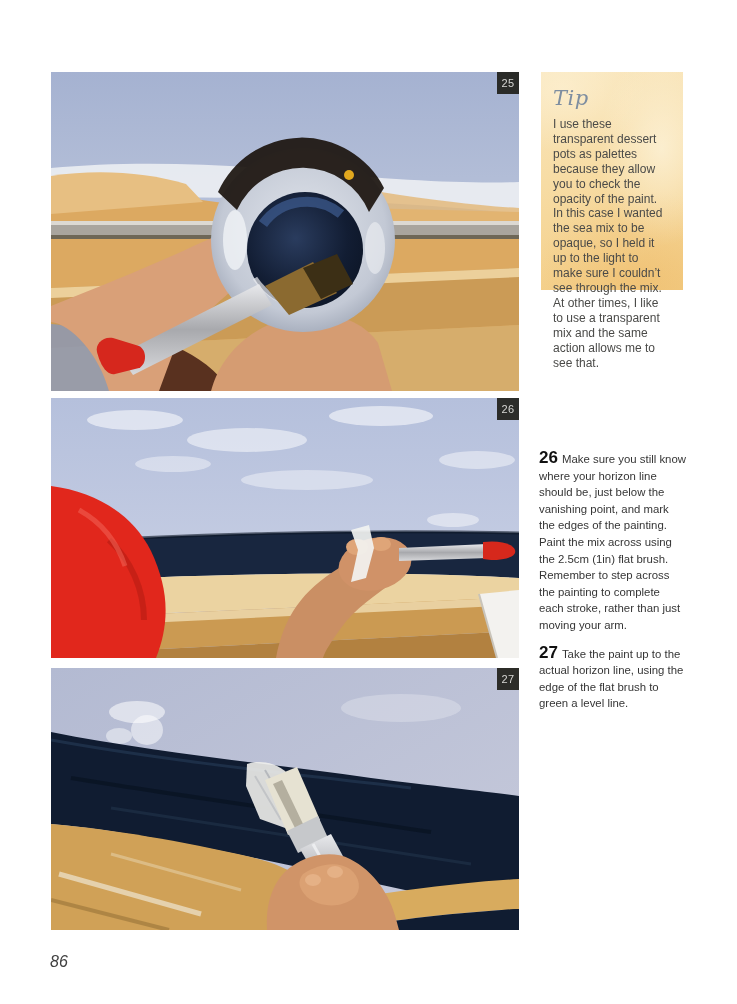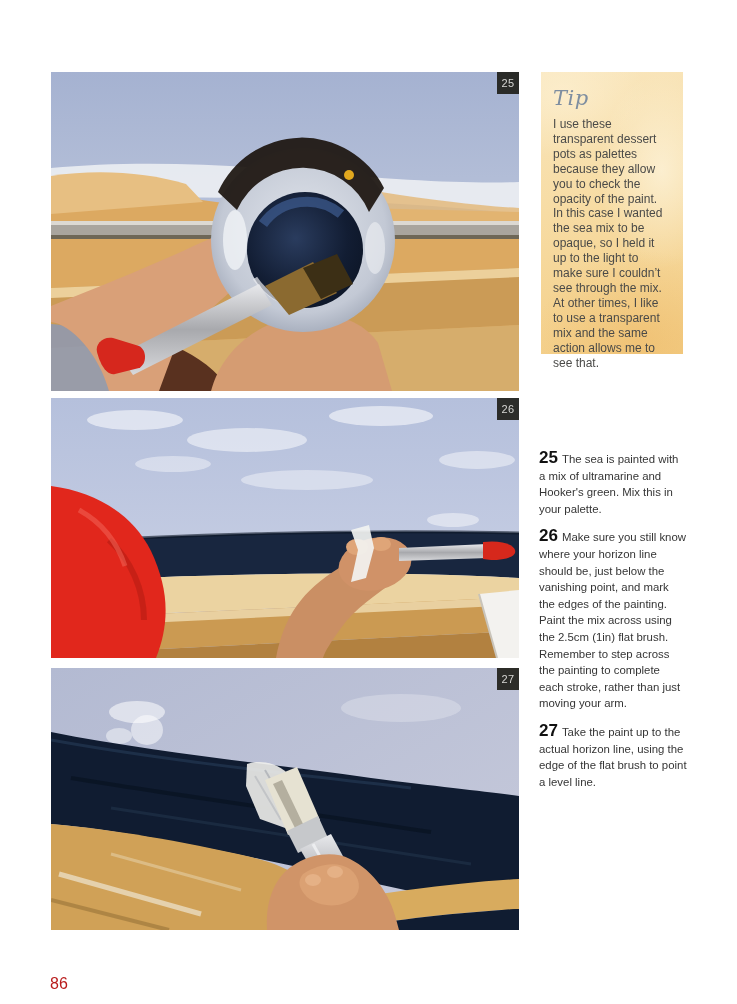--- a/index.html
+++ b/index.html
@@ -12,39 +12,39 @@
   .photo .badge{
     position:absolute;top:0;right:0;width:22px;height:22px;
     background:rgba(32,31,25,.92);color:#d6d6d3;font-size:11px;
     display:flex;align-items:center;justify-content:center;letter-spacing:.5px;
   }
   .photo-1{left:51px;top:72px;width:468px;height:319px;}
   .photo-2{left:51px;top:398px;width:468px;height:260px;}
   .photo-3{left:51px;top:668px;width:468px;height:262px;}
 
   .tipbox{
-    position:absolute;left:541px;top:72px;width:142px;height:282px;box-sizing:border-box;
+    position:absolute;left:541px;top:72px;width:142px;height:218px;box-sizing:border-box;
     padding:14px 16px 12px 12px;
     background:
       radial-gradient(90px 140px at 85% 35%, rgba(255,252,240,.55), rgba(255,252,240,0) 70%),
       radial-gradient(120px 90px at 15% 8%, rgba(255,245,220,.5), rgba(255,245,220,0) 70%),
       radial-gradient(140px 120px at 70% 95%, rgba(236,180,95,.45), rgba(236,180,95,0) 75%),
       linear-gradient(168deg,#f9e6bd 0%,#f7dca4 45%,#f3cd85 100%);
   }
   .tipbox h2{
     margin:0 0 7px 0;font-family:"DejaVu Serif", serif;font-style:italic;font-weight:500;
     font-size:21px;color:#7e8ea0;letter-spacing:.5px;
   }
   .tipbox p{margin:0;font-size:12px;line-height:14.9px;color:#4a4a48;}
 
   .steps{position:absolute;left:539px;top:450px;width:148px;}
   .steps p{margin:0 0 11px 0;font-size:11.4px;line-height:16.6px;color:#353535;}
   .steps p .num{font-size:17px;font-weight:bold;color:#111;margin-right:4px;line-height:16.6px;}
 
-  .pagenum{position:absolute;left:50px;top:975px;font-size:16px;color:#b91c1c;}
+  .pagenum{position:absolute;left:50px;top:953px;font-size:16px;color:#404040;font-style:italic;}
 </style>
 </head>
 <body>
 
 <div class="sheet">
 
   <figure class="photo photo-1">
     <svg viewBox="0 0 468 319" width="468" height="319">
       <defs>
         <linearGradient id="sky1" x1="0" y1="0" x2="0" y2="1">
@@ -175,20 +175,19 @@
     </svg>
     <span class="badge">27</span>
   </figure>
 
   <aside class="tipbox">
     <h2>Tip</h2>
     <p>I use these transparent dessert pots as palettes because they allow you to check the opacity of the paint. In this case I wanted the sea mix to be opaque, so I held it up to the light to make sure I couldn’t see through the mix. At other times, I like to use a transparent mix and the same action allows me to see that.</p>
   </aside>
 
   <section class="steps">
-    <p><span class="num">25</span><span>The sea is painted with a mix of ultramarine and Hooker's green. Mix this in your palette.</span></p>
     <p><span class="num">26</span><span>Make sure you still know where your horizon line should be, just below the vanishing point, and mark the edges of the painting. Paint the mix across using the 2.5cm (1in) flat brush. Remember to step across the painting to complete each stroke, rather than just moving your arm.</span></p>
-    <p><span class="num">27</span><span>Take the paint up to the actual horizon line, using the edge of the flat brush to point a level line.</span></p>
+    <p><span class="num">27</span><span>Take the paint up to the actual horizon line, using the edge of the flat brush to green a level line.</span></p>
   </section>
 
   <div class="pagenum">86</div>
 
 </div>
 
 </body></html>

